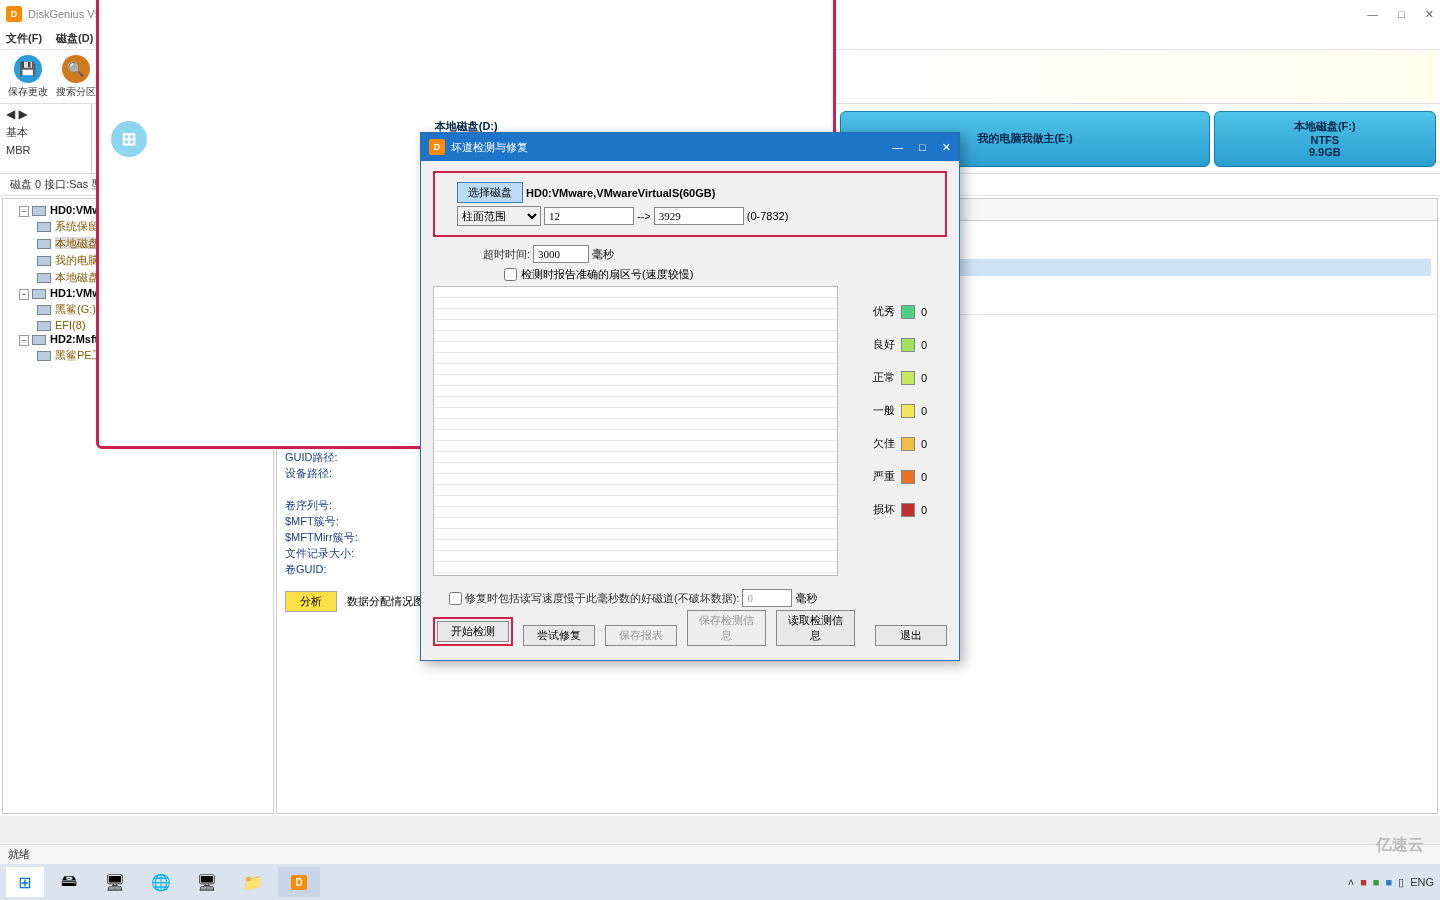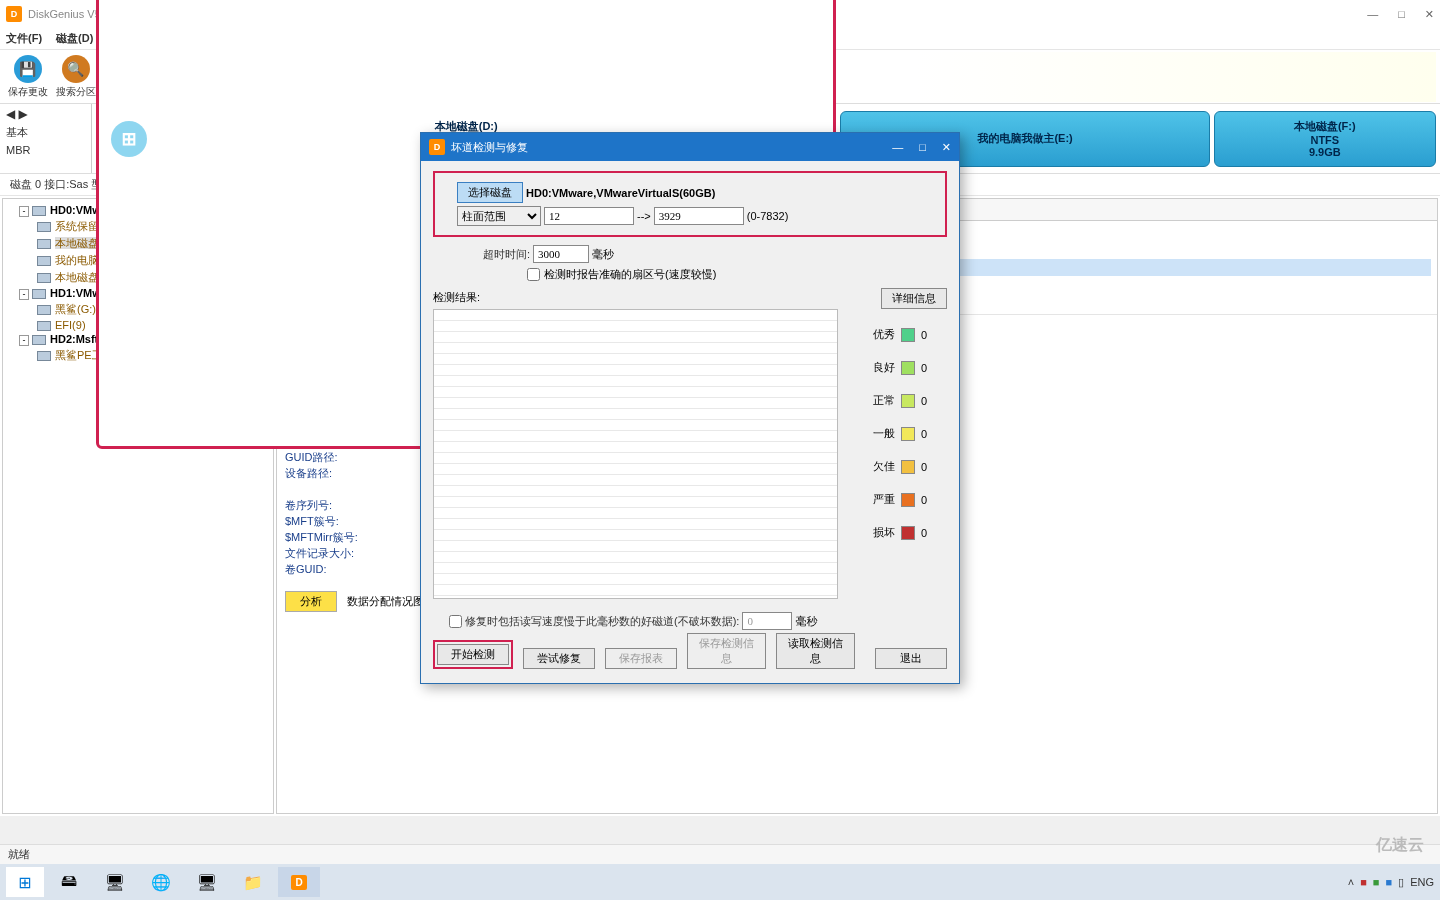--- a/index.html
+++ b/index.html
@@ -69,21 +69,21 @@
 .dlg-title .ico { width: 16px; height: 16px; background: #ff8c00; border-radius: 2px; margin-right: 6px; display: inline-flex; align-items: center; justify-content: center; font-size: 9px; color: #fff; font-weight: bold; }
 .dlg-title .ctrls { margin-left: auto; display: flex; gap: 16px; font-size: 13px; }
 .dlg-body { padding: 10px 12px; }
 .redbox { border: 2px solid #d02050; padding: 6px; margin-bottom: 8px; }
 .row { display: flex; align-items: center; gap: 3px; margin: 3px 16px; }
 .row label { color: #333; }
 .row input[type=text] { border: 1px solid #888; padding: 1px 4px; height: 18px; font-family: Tahoma; }
 .row select { border: 1px solid #888; height: 20px; width: 84px; }
 .btn { background: #e8e8e8; border: 1px solid #888; padding: 2px 10px; }
 .btn.blue { background: #bcdcf5; border: 1px solid #3a7fc2; }
-.chk { display: flex; align-items: center; gap: 4px; margin: 4px 0 4px 94px; }
+.chk { display: flex; align-items: center; gap: 4px; margin: 4px 0 4px 71px; }
 
 .resultlbl { margin: 8px 0 4px 0; }
 .grid { width: 405px; height: 290px; background: repeating-linear-gradient(#fff,#fff 10px,#e8e8e8 10px,#e8e8e8 11px), repeating-linear-gradient(90deg,#fff,#fff 10px,#e8e8e8 10px,#e8e8e8 11px); border: 1px solid #bbb; display: inline-block; vertical-align: top; }
 .legend { display: inline-block; vertical-align: top; margin-left: 32px; }
 .legend .lrow { display: flex; align-items: center; gap: 6px; margin: 18px 0; }
 .legend .sw { width: 14px; height: 14px; border: 1px solid #888; }
 .detailbtn { float: right; margin-top: -2px; }
 
 .dlg-bottom { padding: 10px 0 4px 0; }
 .dlg-buttons { display: flex; gap: 10px; align-items: flex-end; }
@@ -198,21 +198,21 @@
 
 <div class="main">
   <div class="tree">
     <div class="node l1"><span class="pm">-</span><span class="diskico"></span><span class="hd">HD0:VMware,VMwareVirtualS(60GB)</span></div>
     <div class="node l2"><span class="diskico"></span><span class="vol">系统保留(C:)</span></div>
     <div class="node l2"><span class="diskico"></span><span class="vol sel">本地磁盘(D:)</span></div>
     <div class="node l2"><span class="diskico"></span><span class="vol">我的电脑我做主(E:)</span></div>
     <div class="node l2"><span class="diskico"></span><span class="vol">本地磁盘(F:)</span></div>
     <div class="node l1"><span class="pm">-</span><span class="diskico"></span><span class="hd">HD1:VMware,VMwareVirtualS(15GB)</span></div>
     <div class="node l2"><span class="diskico"></span><span class="vol">黑鲨(G:)</span></div>
-    <div class="node l2"><span class="diskico"></span><span class="vol">EFI(9)</span></div>
+    <div class="node l2"><span class="diskico"></span><span class="vol">EFI(8)</span></div>
     <div class="node l1"><span class="pm">-</span><span class="diskico"></span><span class="hd">HD2:MsftVirtualDisk(315MB)</span></div>
     <div class="node l2"><span class="diskico"></span><span class="vol">黑鲨PE工具盘(Y:)</span></div>
   </div>
 
   <div class="centerpane">
     <div class="tabs">
       <div class="tab">分区参数</div>
       <div class="tab">浏览文件</div>
     </div>
     <div class="vollist">
@@ -273,24 +273,20 @@
     <div class="row" style="margin-left:50px">
       <label>超时时间:</label>
       <input type="text" style="width: 56px;" value="3000">
       <span>毫秒</span>
     </div>
     <div class="chk">
       <input type="checkbox" style="">
       <label>检测时报告准确的扇区号(速度较慢)</label>
     </div>
 
-    <div class="resultlbl">
-      <span>检测结果:</span>
-      <button class="btn detailbtn">详细信息</button>
-    </div>
     <div>
       <div class="grid"></div>
       <div class="legend" id="legend"><div class="lrow">
             <span>优秀</span>
             <span class="sw" style="background:#4fd08a"></span>
             <span>0</span>
           </div><div class="lrow">
             <span>良好</span>
             <span class="sw" style="background:#9fe060"></span>
             <span>0</span>

